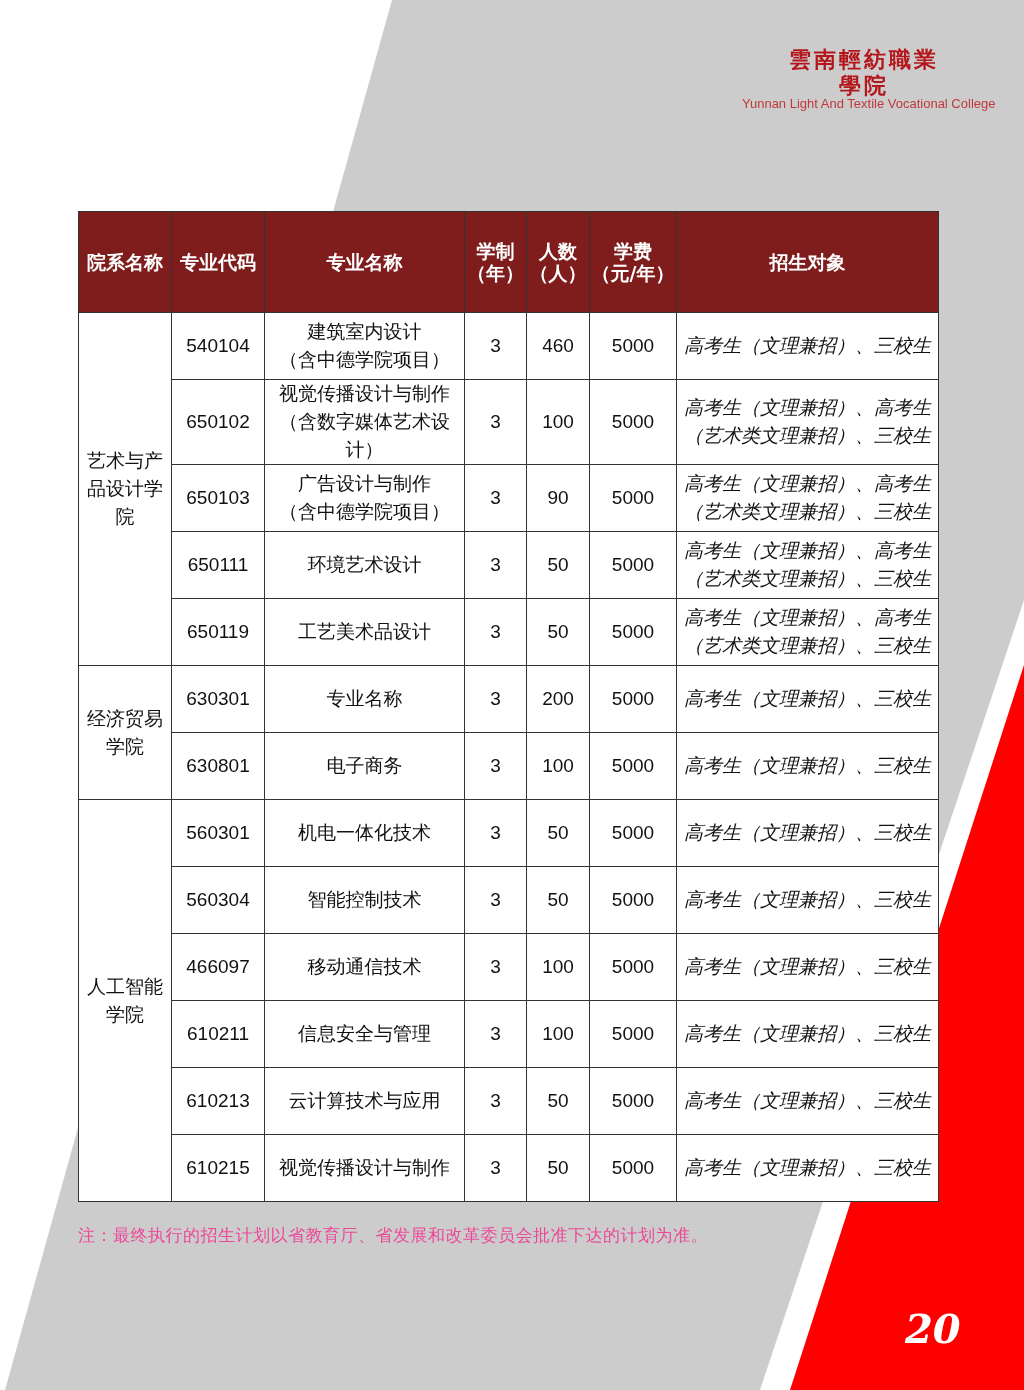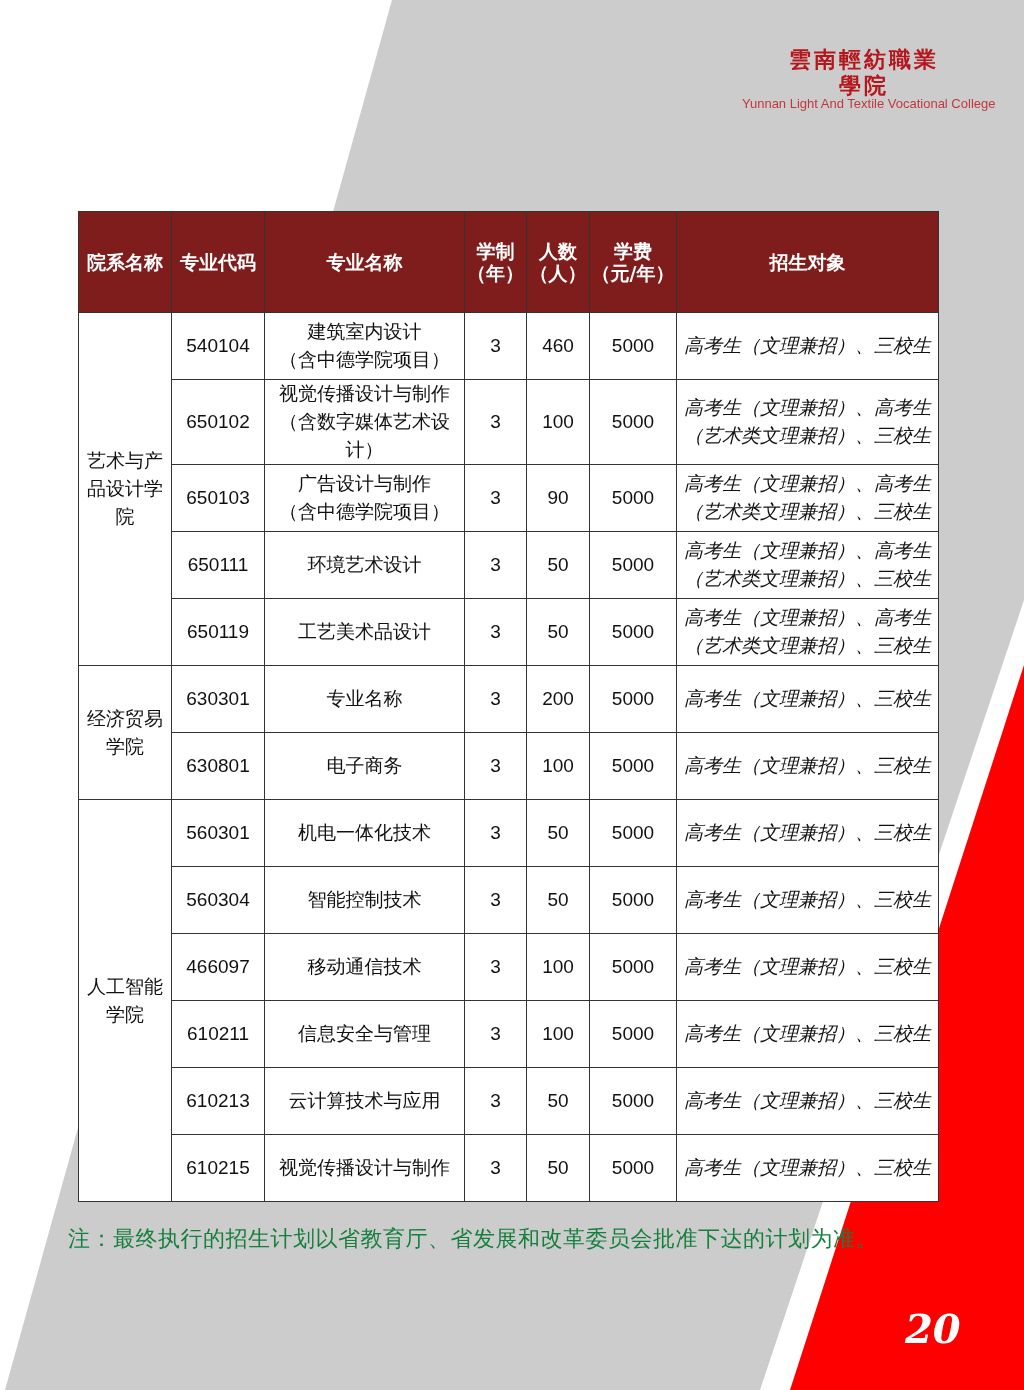--- a/index.html
+++ b/index.html
@@ -33,22 +33,22 @@
     background: #7f1d1d; color: #ffffff; font-weight: bold; font-size: 19px;
     height: 100px; line-height: 22px;
   }
   table.plan td {
     height: 66px; font-size: 19px; color: #111111; line-height: 28px;
     font-family: "Liberation Sans", "DejaVu Sans", sans-serif;
   }
   td.dept { font-size: 19px; line-height: 36px; padding: 0 4px; margin-top: 11px; }
   td.target { text-align: left; padding-left: 3px; white-space: nowrap; font-size: 18.5px; font-style: italic; }
   .note {
-    position: absolute; left: 68px; top: 1224px; z-index: 2;
-    font-size: 22px; color: #15803d; letter-spacing: 0.5px;
+    position: absolute; left: 78px; top: 1224px; z-index: 2;
+    font-size: 17px; color: #ec4899; letter-spacing: 0.5px;
   }
   .page-num {
     position: absolute; left: 905px; top: 1305px; z-index: 2;
     font-family: "DejaVu Serif", "Liberation Serif", serif;
     font-style: italic; font-weight: bold; font-size: 40px; color: #ffffff;
   }
 </style>
 </head>
 <body>
 

